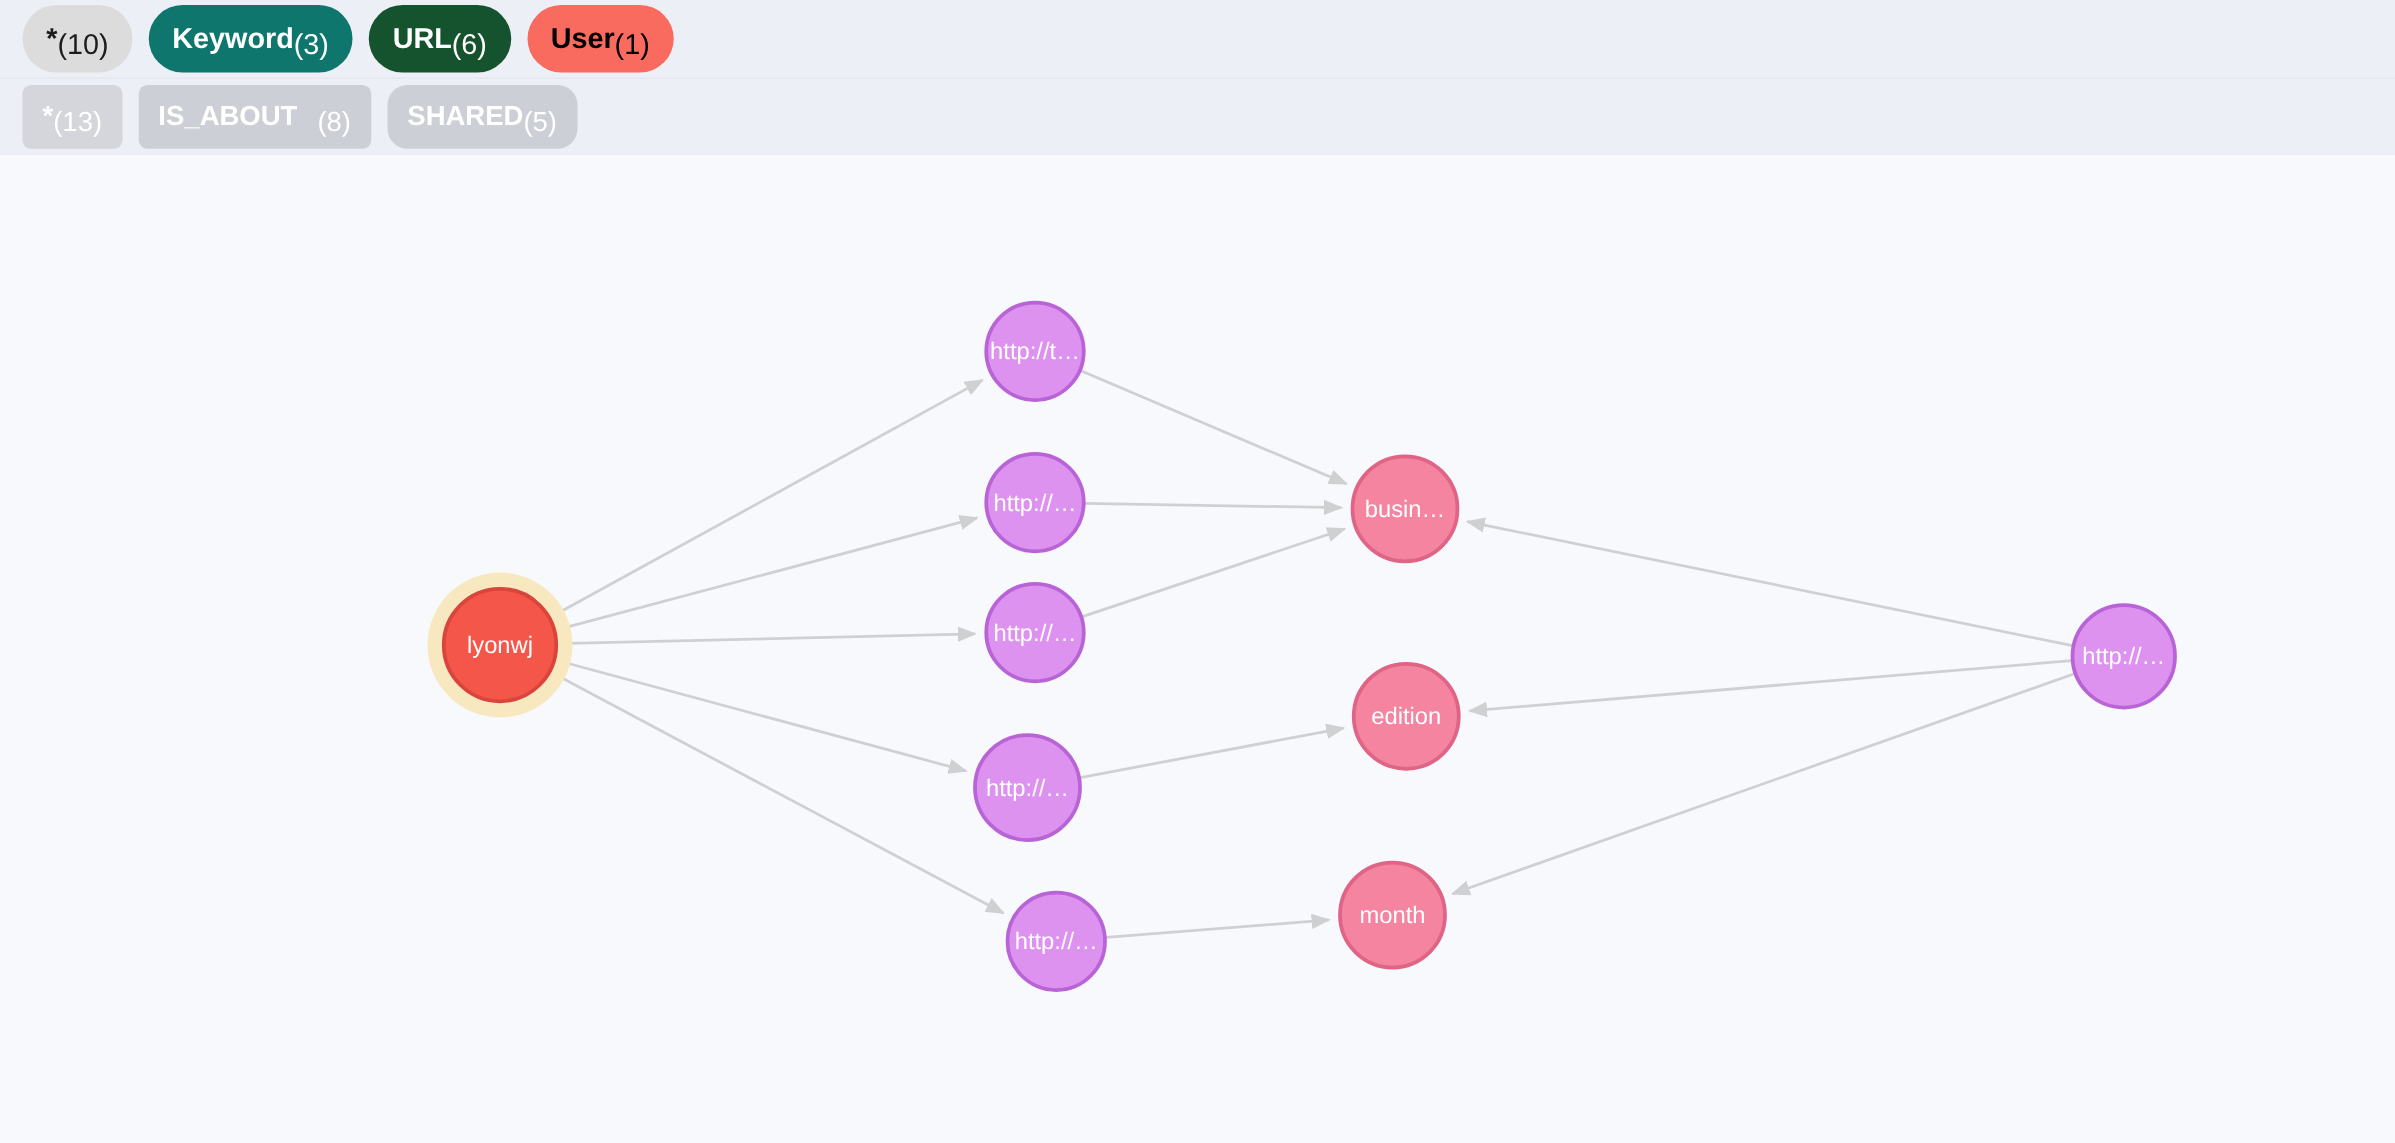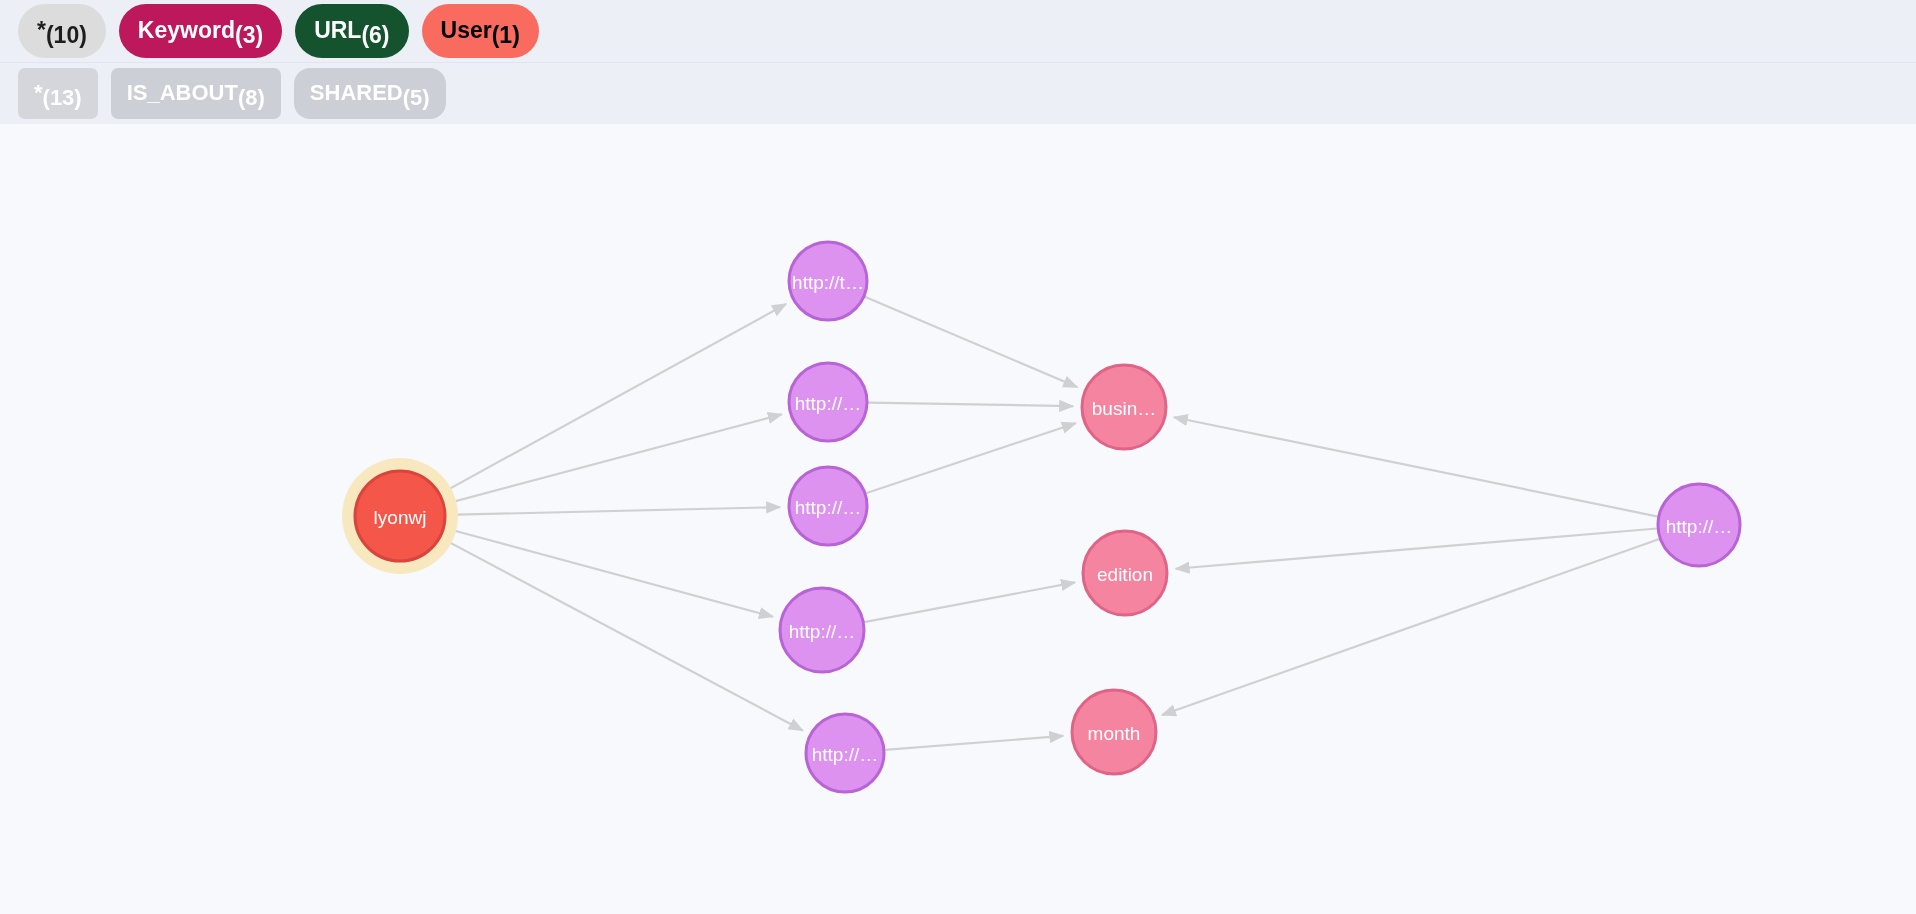--- a/index.html
+++ b/index.html
@@ -60,21 +60,21 @@
   }
 
   .chip.rect {
     border-radius: 7px;
     padding: 8px 16px 10px 16px;
     font-size: 22px;
     font-weight: bold;
   }
 
   .chip .count {
-    font-weight: bold;
+    font-weight: normal;
     margin-top: 11px;
   }
 
   
   .canvas {
     position: absolute;
     left: 0;
     top: 124px;
     width: 1916px;
     height: 790px;
@@ -111,39 +111,39 @@
 <body>
 
 <div id="app">
 
   <div class="toolbar">
     <div class="chip-row labels" id="label-chip-row">
         <div class="chip pill" style="background: rgb(220, 220, 220); color: rgb(29, 29, 29);">
           <span>*</span>
           <span class="count">(10)</span>
         </div>
-        <div class="chip pill" style="background: #be185d; color: rgb(255, 255, 255); text-align: right;">
+        <div class="chip pill" style="background: #0f766e; color: rgb(255, 255, 255); text-align: right;">
           <span>Keyword</span>
           <span class="count">(3)</span>
         </div>
         <div class="chip pill" style="background: #14532d; color: rgb(255, 255, 255);">
           <span>URL</span>
           <span class="count">(6)</span>
         </div>
         <div class="chip pill" style="background: rgb(250, 107, 95); color: #000000;">
           <span>User</span>
           <span class="count">(1)</span>
         </div>
       </div>
     <div class="chip-row rels" id="rel-chip-row">
         <div class="chip rect" style="background: rgb(212, 214, 220); color: rgb(255, 255, 255);">
           <span>*</span>
           <span class="count">(13)</span>
         </div>
-        <div class="chip rect" style="background: rgb(205, 207, 214); color: rgb(255, 255, 255);">
+        <div class="chip rect" style="background: rgb(205, 207, 214); color: rgb(255, 255, 255); gap: 16px;">
           <span>IS_ABOUT</span>
           <span class="count">(8)</span>
         </div>
         <div class="chip rect" style="background: rgb(205, 207, 214); color: rgb(255, 255, 255); border-radius: 16px;">
           <span>SHARED</span>
           <span class="count">(5)</span>
         </div>
       </div>
   </div>
 

